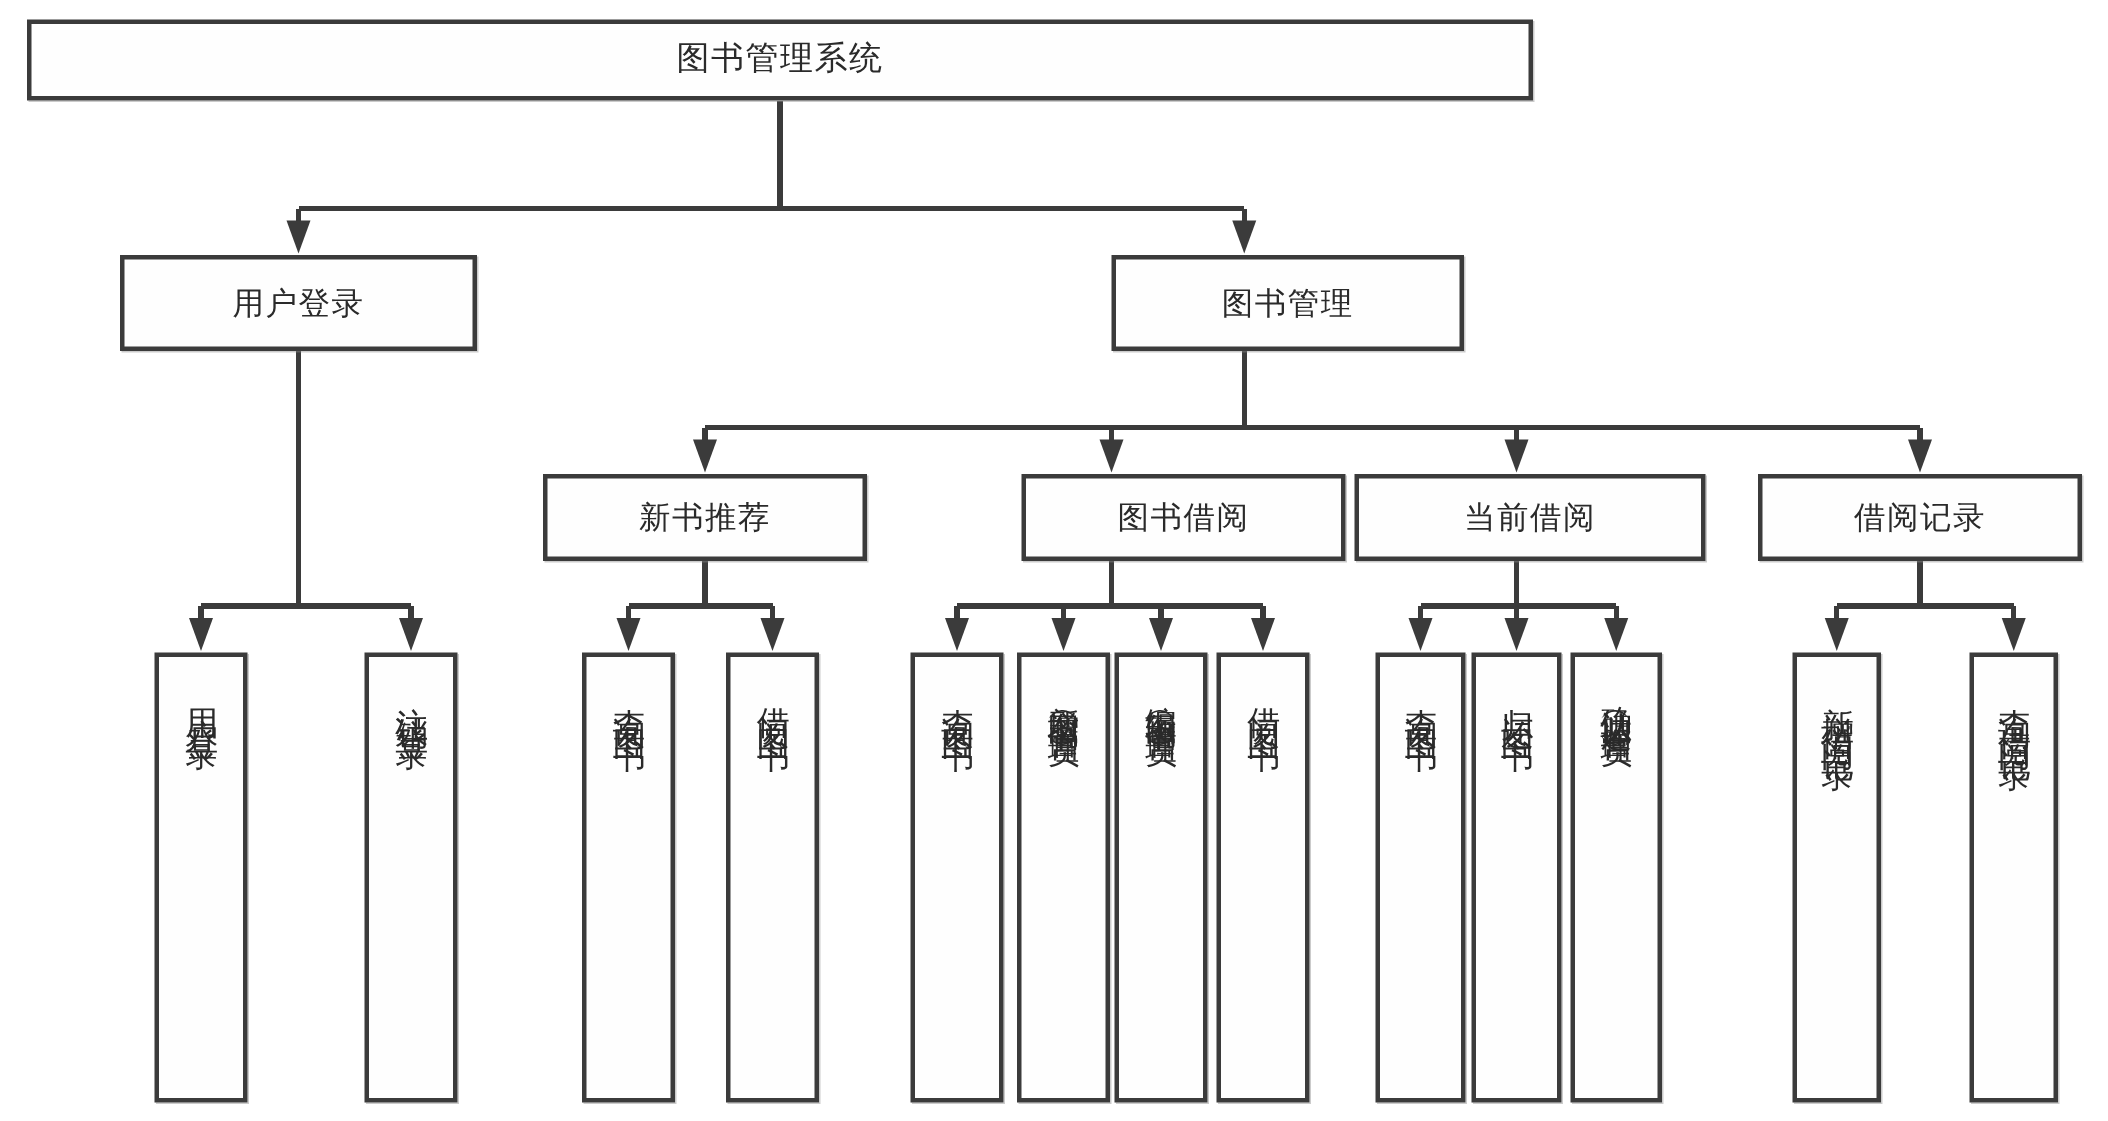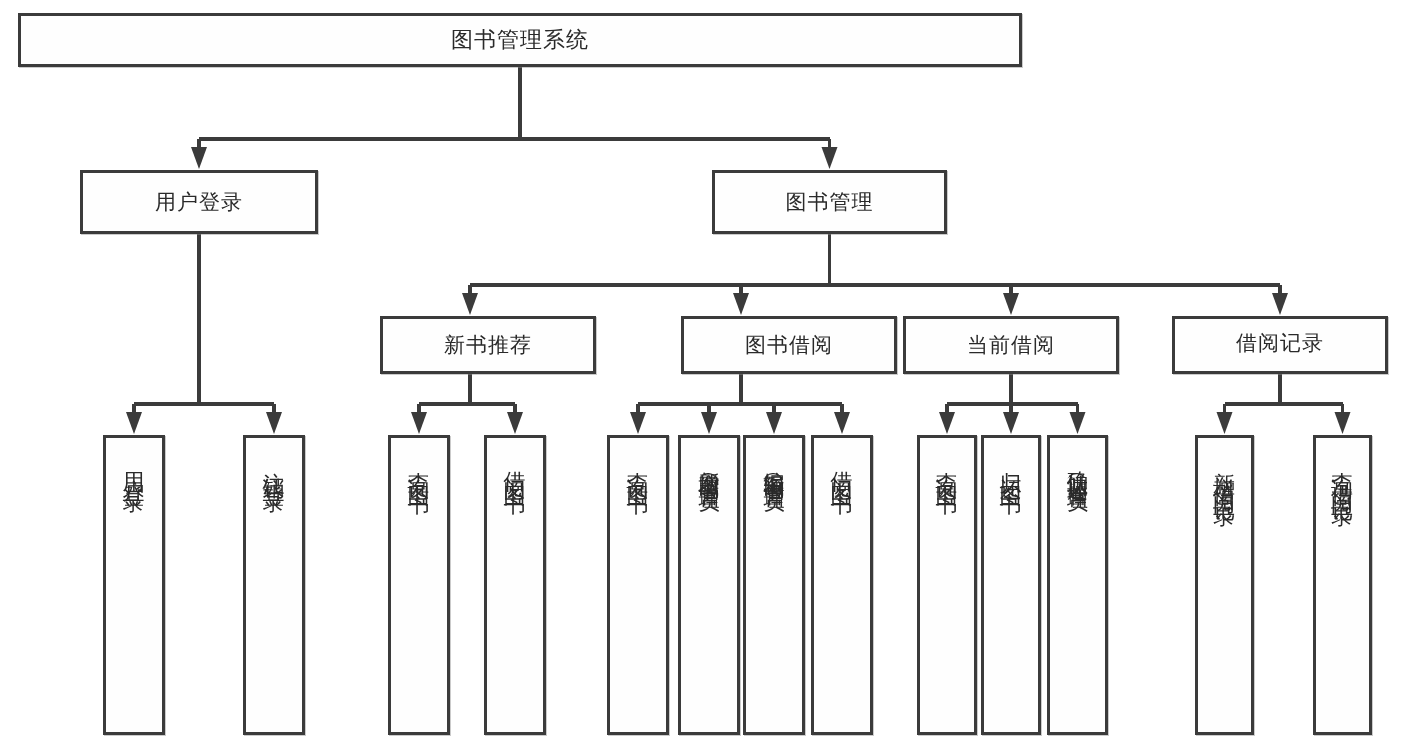--- a/index.html
+++ b/index.html
@@ -135,33 +135,33 @@
       <line x1="1342.5" y1="404" x2="1342.5" y2="415" stroke="#3b3b3b" stroke-width="3.5" shape-rendering="crispEdges"></line>
       <polygon points="1334.5,412 1350.5,412 1342.5,434" fill="#3b3b3b"></polygon>
     </svg>
   <div id="nodes">
       <div class="node horiz root" id="node-root" style="left: 18px; top: 13px; width: 1004px; height: 54px;">
         <span class="lbl">图书管理系统</span>
       </div>
       <div class="node horiz" id="node-user_login" style="left: 80px; top: 170px; width: 238px; height: 64px;">
         <span class="lbl">用户登录</span>
       </div>
-      <div class="node horiz" id="node-book_mgmt" style="left: 712px; top: 170px; width: 235px; height: 64px; align-items: center;">
+      <div class="node horiz" id="node-book_mgmt" style="left: 741px; top: 170px; width: 235px; height: 64px; align-items: center;">
         <span class="lbl">图书管理</span>
       </div>
-      <div class="node horiz" id="node-new_rec" style="left: 380px; top: 316px; width: 216px; height: 58px;">
+      <div class="node horiz" id="node-new_rec" style="left: 362px; top: 316px; width: 216px; height: 58px;">
         <span class="lbl">新书推荐</span>
       </div>
       <div class="node horiz" id="node-borrow" style="left: 633px; top: 316px; width: 216px; height: 58px; margin-left: 48px;">
         <span class="lbl">图书借阅</span>
       </div>
-      <div class="node horiz" id="node-current" style="left: 903px; top: 316px; width: 216px; height: 58px;">
+      <div class="node horiz" id="node-current" style="left: 903px; top: 316px; width: 234px; height: 58px;">
         <span class="lbl">当前借阅</span>
       </div>
-      <div class="node horiz" id="node-records" style="left: 1172px; top: 316px; width: 216px; height: 58px; font-family: Liberation Mono, monospace;">
+      <div class="node horiz" id="node-records" style="left: 1172px; top: 316px; width: 216px; height: 58px;">
         <span class="lbl">借阅记录</span>
       </div>
       <div class="node vert" id="node-l_user_login" style="left: 103px; top: 435px; width: 62px; height: 300px;">
         <span class="lbl">用户登录</span>
       </div>
       <div class="node vert" id="node-l_user_logout" style="left: 243px; top: 435px; width: 62px; height: 300px;">
         <span class="lbl">注销登录</span>
       </div>
       <div class="node vert" id="node-l_query_book1" style="left: 388px; top: 435px; width: 62px; height: 300px;">
         <span class="lbl">查询图书</span>

